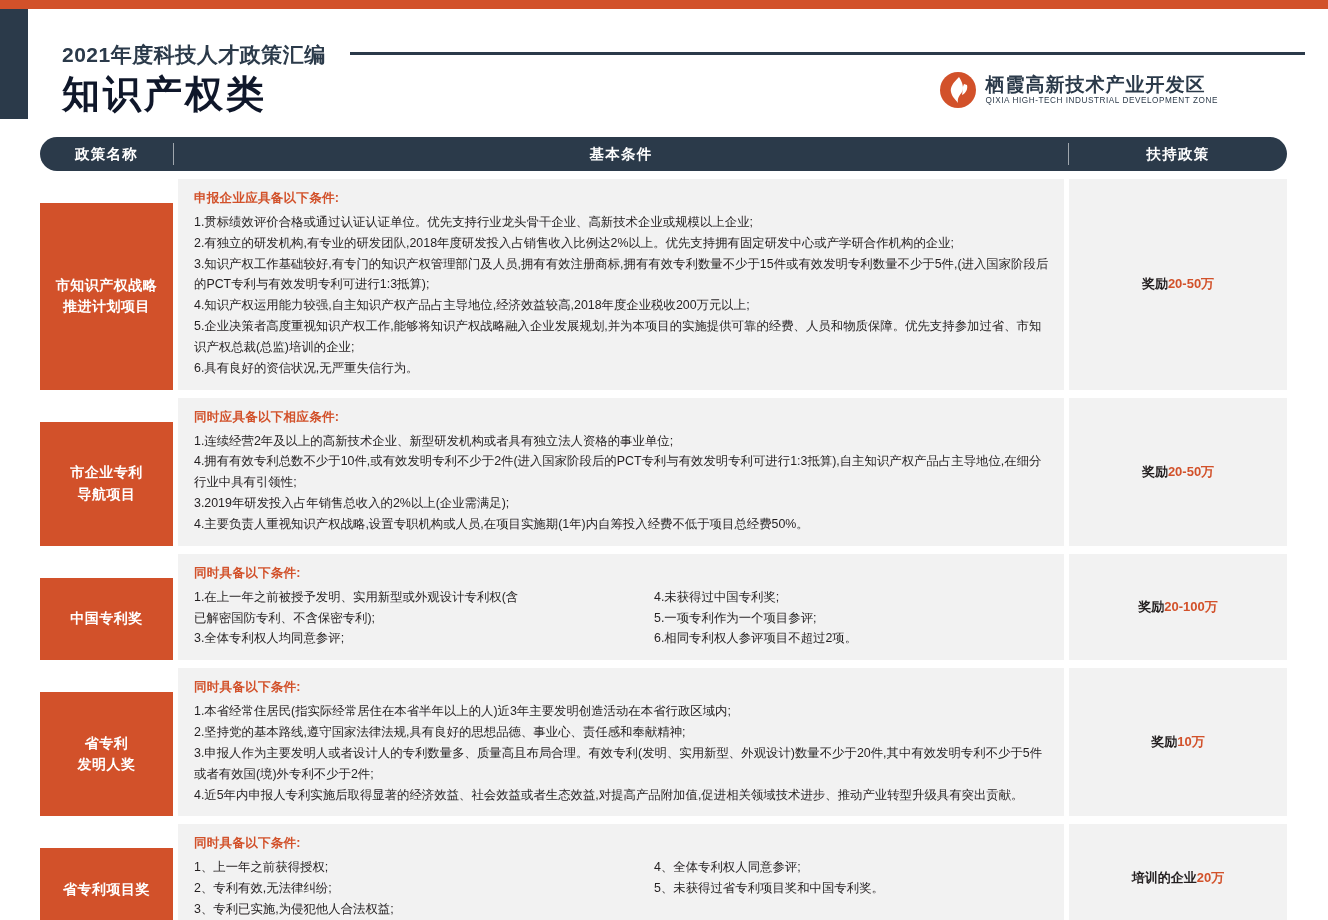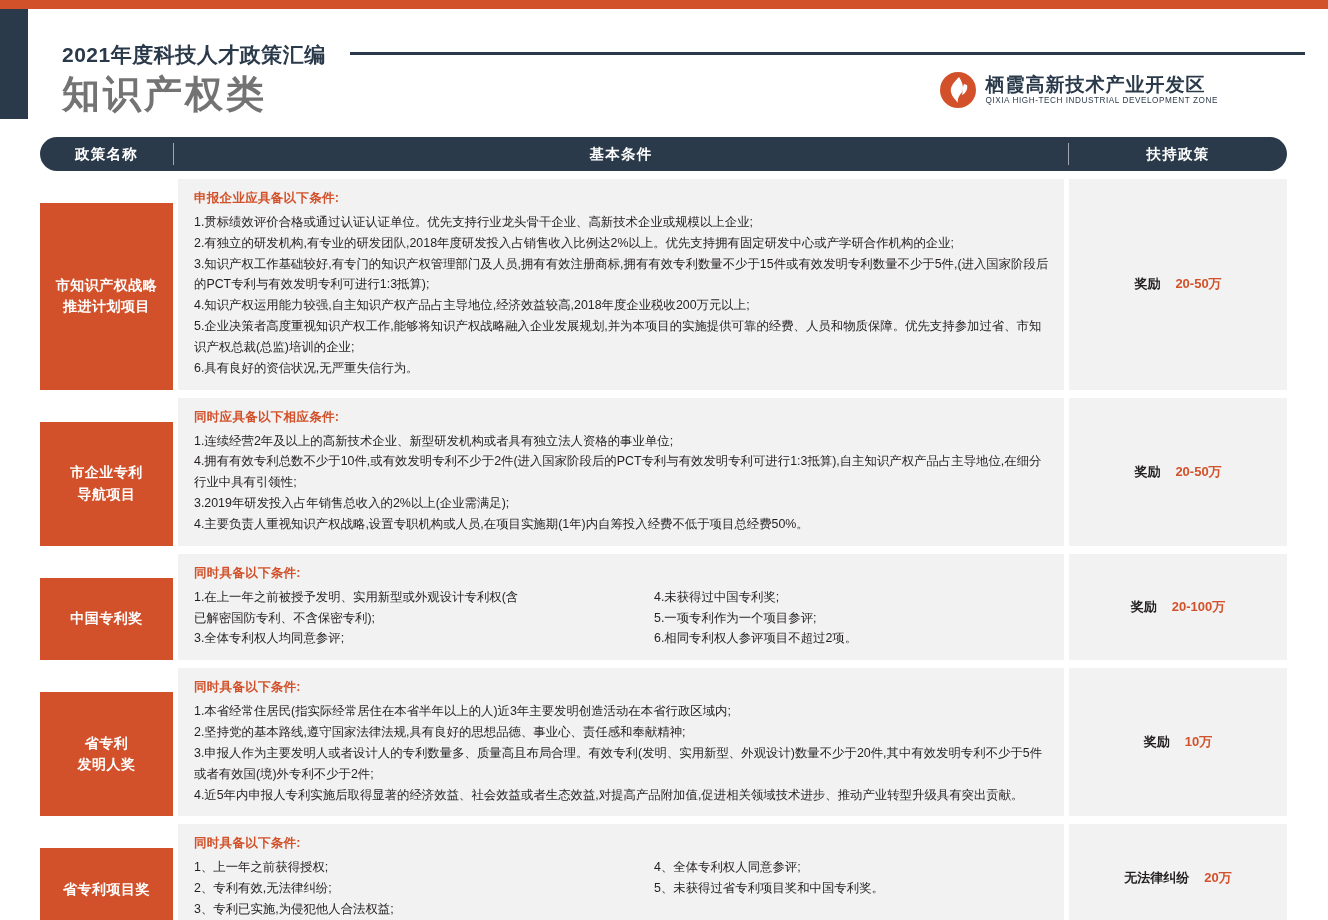--- a/index.html
+++ b/index.html
@@ -63,21 +63,21 @@
     height: 3px;
     width: 955px;
     background: #2b3a4a;
   }
   .header-title-big {
     position: absolute;
     left: 62px;
     top: 60px;
     font-size: 38px;
     font-weight: bold;
-    color: #737373;
+    color: #0f172a;
     letter-spacing: 3px;
     white-space: nowrap;
   }
   .logo-wrap {
     position: absolute;
     right: 38px;
     top: 62px;
     display: flex;
     align-items: center;
     gap: 9px;
@@ -178,21 +178,21 @@
     display: flex;
     align-items: center;
     justify-content: center;
     text-align: center;
     font-size: 13px;
     color: #231f20;
     font-weight: bold;
     padding: 4px 8px;
     box-sizing: border-box;
   }
-  .cell-support .hl { color: #d2512a; padding-left: 15px; }
+  .cell-support .hl { color: #d2512a; }
   .cond-head {
     color: #d2512a;
     font-weight: bold;
     font-size: 12.6px;
     margin-bottom: 5px;
     letter-spacing: 0.2px;
   }
   .cond-body {
     font-size: 12.4px;
     line-height: 1.68;
@@ -344,19 +344,19 @@
               <p class="li">2、专利有效,无法律纠纷;</p>
               <p class="li">3、专利已实施,为侵犯他人合法权益;</p>
             </div>
             <div class="col-b">
               <p class="li">4、全体专利权人同意参评;</p>
               <p class="li">5、未获得过省专利项目奖和中国专利奖。</p>
             </div>
           </div>
         </div>
         <div class="cell-support">
-          <span><span>无法律纠纷</span><span class="hl">20万</span></span>
+          <span><span>培训的企业</span><span class="hl">20万</span></span>
         </div>
       </div>
 
     </div>
   </div>
 </div>
 
 </body></html>

